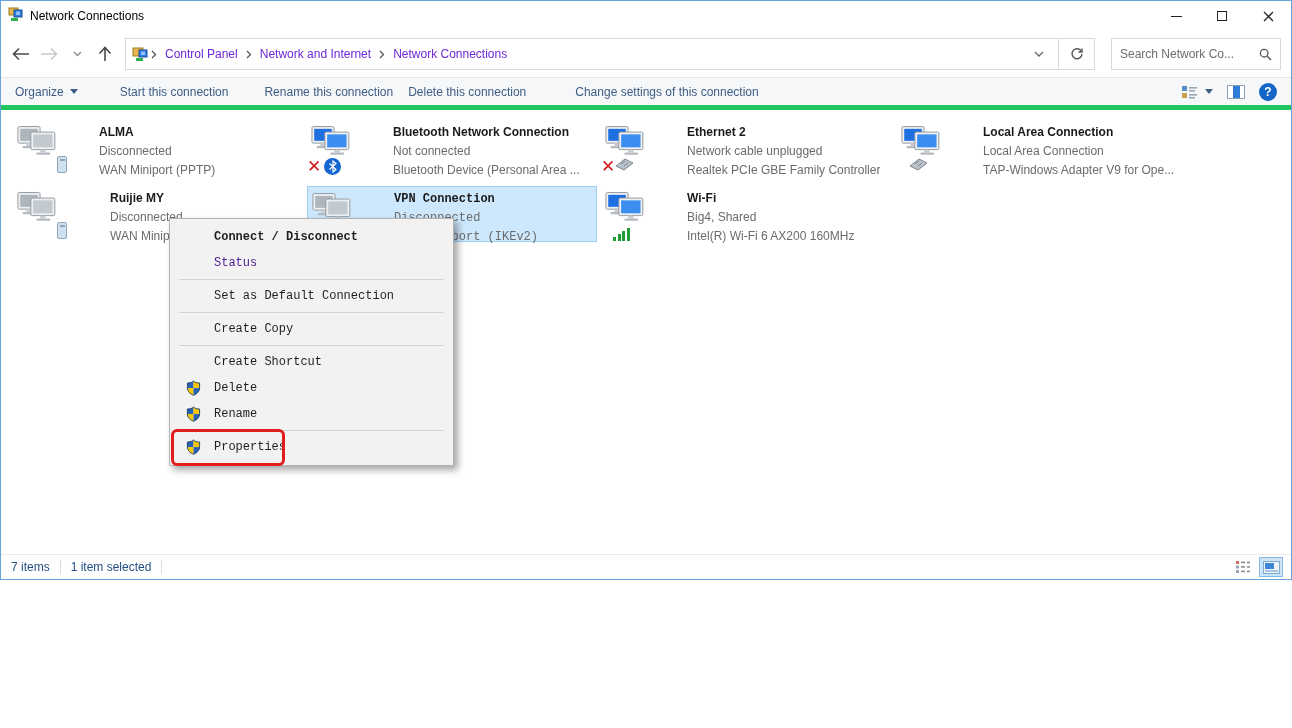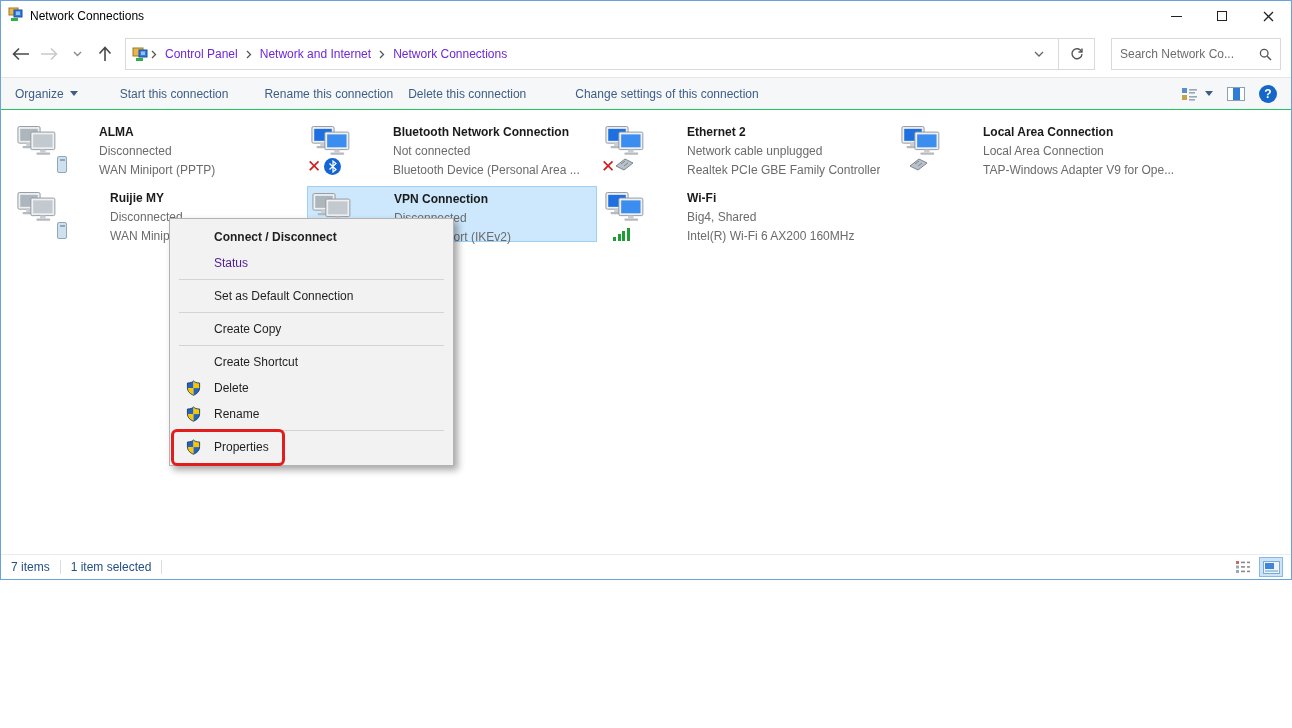--- a/index.html
+++ b/index.html
@@ -21,21 +21,21 @@
   .addr-box { flex:1; height:32px; border:1px solid #d9d9d9; display:flex; align-items:center; padding:0 6px; margin-left:6px; background:#fff; }
   .crumb { padding:0 6px; white-space:nowrap; color:#6d28d9; }
   .crumb-sep { color:#555; padding:0 2px; display:flex; align-items:center; }
   .addr-chevron { margin-left:auto; padding:0 8px; }
   .refresh-box { width:36px; height:32px; border:1px solid #d9d9d9; border-left:none; display:flex; align-items:center; justify-content:center; background:#fff; }
   .search-box { width:170px; height:32px; border:1px solid #d9d9d9; margin-left:16px; display:flex; align-items:center; padding:0 8px; }
   .search-box input { border:none; outline:none; flex:1; font:12px "Liberation Sans",sans-serif; color:#444; width:100%; background:transparent; }
   .search-box input::placeholder { color:#6d6d6d; }
 
   
-  .toolbar { height:33px; background:#f6f7f9; border-top:1px solid #e6e6e6; border-bottom:1px solid #22c55e; display:flex; align-items:center; color:#3d5d85; }
+  .toolbar { height:33px; background:#f6f7f9; border-top:1px solid #e6e6e6; border-bottom:5px solid #22c55e; display:flex; align-items:center; color:#3d5d85; }
   .tb-item { white-space:nowrap; cursor:default; display:flex; align-items:center; gap:6px; }
   .tb-organize { margin-left:14px; }
   .tb-start { margin-left:42px;text-align:center; }
   .tb-rename { margin-left:36px; }
   .tb-delete { margin-left:15px; }
   .tb-change { margin-left:49px; }
   .tb-right { margin-left:auto; display:flex; align-items:center; gap:14px; margin-right:14px; }
   .help-circle { width:18px; height:18px; border-radius:50%; background:#1467c8; color:#fff; font-weight:bold; font-size:12px; display:flex; align-items:center; justify-content:center; }
   .pane-icon { width:18px; height:14px; border:1px solid #8aa0b4; display:flex; }
   .pane-icon .p1 { width:5px; background:#fff; }
@@ -61,21 +61,21 @@
   .eth-plug { left:10px; bottom:-2px; } .eth-plug.center { left:8px; }
   .sig-bars { left:8px; bottom:-3px; display:flex; align-items:flex-end; gap:1.5px; }
   .sig-bars i { width:3px; background:#1f9e35; display:block; }
   .wan-dev { right:2px; bottom:-1px; width:10px; height:17px; border-radius:2px; background:#cfe0ef; border:1px solid #8fa6bb; }
   .wan-dev::after { content:""; display:block; margin:2px auto 0; width:5px; height:2px; background:#8fa6bb; }
 
   
   .ctx-menu { position:absolute; left:168px; top:108px; width:285px; background:#f2f2f2; border:1px solid #b3b3b3; box-shadow:4px 4px 7px rgba(0,0,0,.35); padding:5px 0; z-index:5; }
   .ctx-item { height:26px; display:flex; align-items:center; padding-left:16px; color:#1f1f1f; position:relative; }
   .ctx-item .ctx-ico { width:28px; display:flex; align-items:center; }
-  .ctx-item .ctx-label { padding-left:0; }
+  .ctx-item .ctx-label { padding-left:0;font-family:Liberation Mono, monospace; }
   .ctx-item.no-ico .ctx-label { padding-left:28px; }
   .ctx-item.bold { font-weight:bold; }
   .ctx-item.disabled { color:#4c1d95; }
   .ctx-sep { height:1px; background:#d4d4d4; margin:3px 9px; }
   .red-annot { position:absolute; left:1px; top:210px; width:114px; height:37px; border:3px solid #e11d1d; border-radius:6px; pointer-events:none; z-index:6; }
 
   
   .statusbar { position:absolute; left:0; right:0; bottom:0; height:25px; border-top:1px solid #ececec; display:flex; align-items:center; background:#fff; color:#234f84; }
   .sb-text { padding:0 10px; }
   .sb-div { width:1px; height:14px; background:#dcdcdc; }
@@ -328,21 +328,21 @@
           </svg>
         <span class="ovl wan-dev"></span>
       </span>
       <span class="tile-text">
         <div class="tile-name">Ruijie MY</div>
         <div class="tile-line">Disconnected</div>
         <div class="tile-line">WAN Miniport</div>
       </span>
     </div>
 
-    <div class="tile selected" style="left:306px; top:76px;">
+    <div class="tile selected" style="left:306px; top:76px;font-family:Liberation Mono, monospace;">
       <span class="net-icon">
         <svg class="mon-gray" width="48" height="46" viewBox="0 0 52 48">
             <rect class="frame" x="1" y="4" width="24" height="18" rx="1.5"></rect>
             <rect class="scrA" x="3.5" y="6.5" width="19" height="13"></rect>
             <rect class="neck" x="10" y="22" width="6" height="3"></rect>
             <rect class="base" x="6" y="25" width="14" height="2.5" rx="1"></rect>
             <rect class="frame" x="15" y="10" width="26" height="19" rx="1.5"></rect>
             <rect class="scrB" x="17.5" y="12.5" width="21" height="14"></rect>
             <rect class="neck" x="25" y="29" width="6" height="3"></rect>
             <rect class="base" x="21" y="32" width="15" height="2.5" rx="1"></rect>

